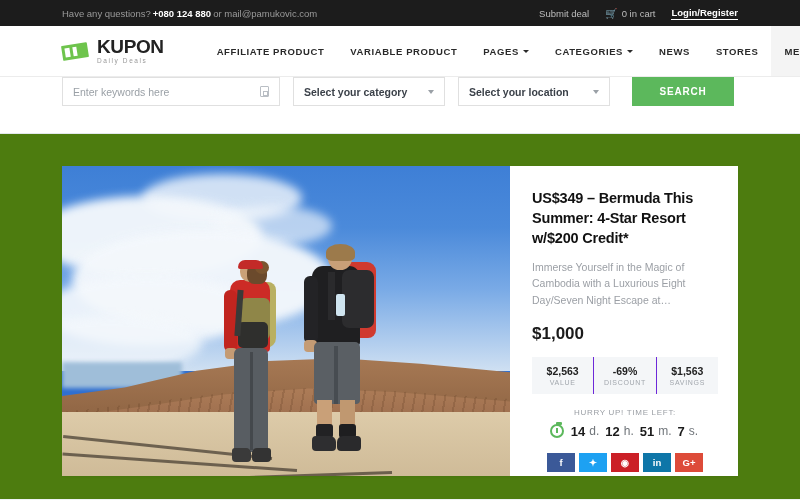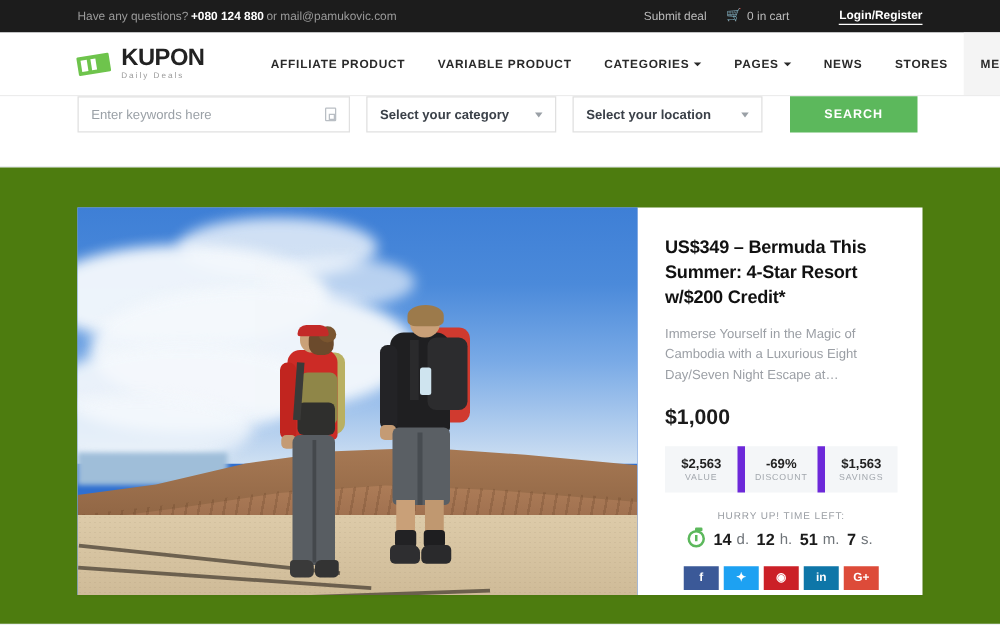--- a/index.html
+++ b/index.html
@@ -27,21 +27,21 @@
     margin-left: auto;
     display: flex;
     align-items: center;
     gap: 16px;
   }
   .tb-link { color: #bdbdbd; font-size: 9.5px; }
   .tb-cart { display: flex; align-items: center; gap: 4px; color: #bdbdbd; }
   .cart-glyph { font-size: 10px; color: #cfcfcf; display:inline-block; transform: translateY(-0.5px);}
   .tb-login {
     color: #ffffff; font-weight: bold; font-size: 9.5px;
-    border-bottom: 1px solid #ffffff; padding-bottom: 1px; margin-left: 24px;
+    border-bottom: 1px solid #ffffff; padding-bottom: 1px;
   }
 
   
   .header {
     height: 51px;
     background: #ffffff;
     display: flex;
     align-items: stretch;
     padding-left: 62px;
     border-bottom: 1px solid #ececec;
@@ -288,21 +288,21 @@
   }
   .stats {
     margin-top: 13px;
     display: flex;
     background: #f4f6f8;
     height: 37px;
   }
   .stat {
     flex: 1; display: flex; flex-direction: column;
     align-items: center; justify-content: center;
-    border-right: 6px solid #6d28d9;
+    border-right: 1px solid #6d28d9;
   }
   .stat:last-child { border-right: none; }
   .stat-val { font-size: 10.5px; font-weight: bold; color: #222222; }
   .stat-lbl { font-size: 7px; color: #a2a7ad; letter-spacing: 0.7px; margin-top: 2px; }
   .timer-label {
     margin-top: 14px; text-align: center;
     font-size: 8px; color: #9a9ea4; letter-spacing: 0.7px;
   }
   .timer-row {
     margin-top: 7px;
@@ -364,25 +364,25 @@
     </span>
   </div>
   <div class="nav">
     <div class="nav-item">
       <span>AFFILIATE PRODUCT</span>
     </div>
     <div class="nav-item">
       <span>VARIABLE PRODUCT</span>
     </div>
     <div class="nav-item">
+      <span>PAGES</span>
+      <span class="caret"></span>
+    </div>
+    <div class="nav-item">
       <span>CATEGORIES</span>
-      <span class="caret"></span>
-    </div>
-    <div class="nav-item">
-      <span>PAGES</span>
       <span class="caret"></span>
     </div>
     <div class="nav-item">
       <span>NEWS</span>
     </div>
     <div class="nav-item">
       <span>STORES</span>
     </div>
     <div class="nav-item active">
       <span>MEGA MENU</span>

